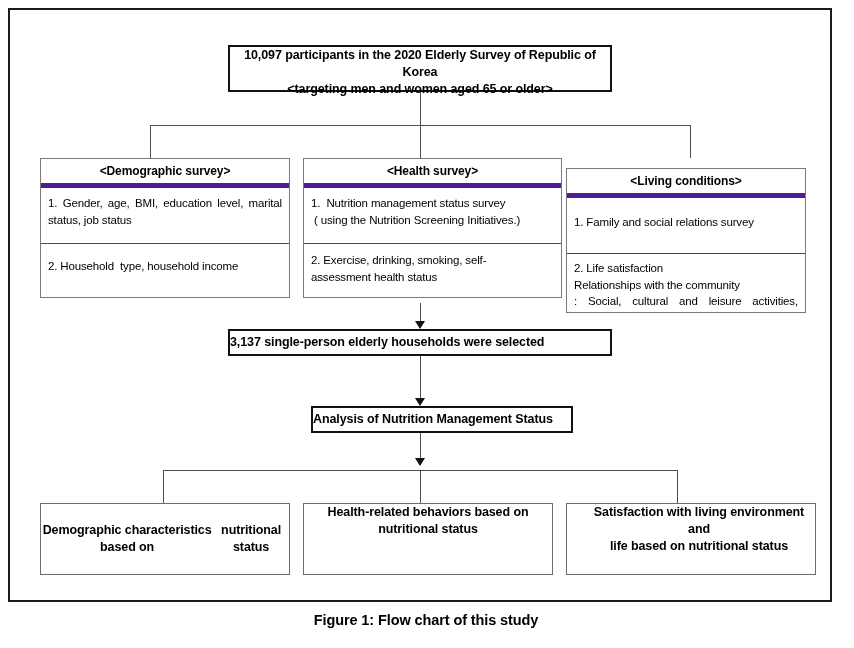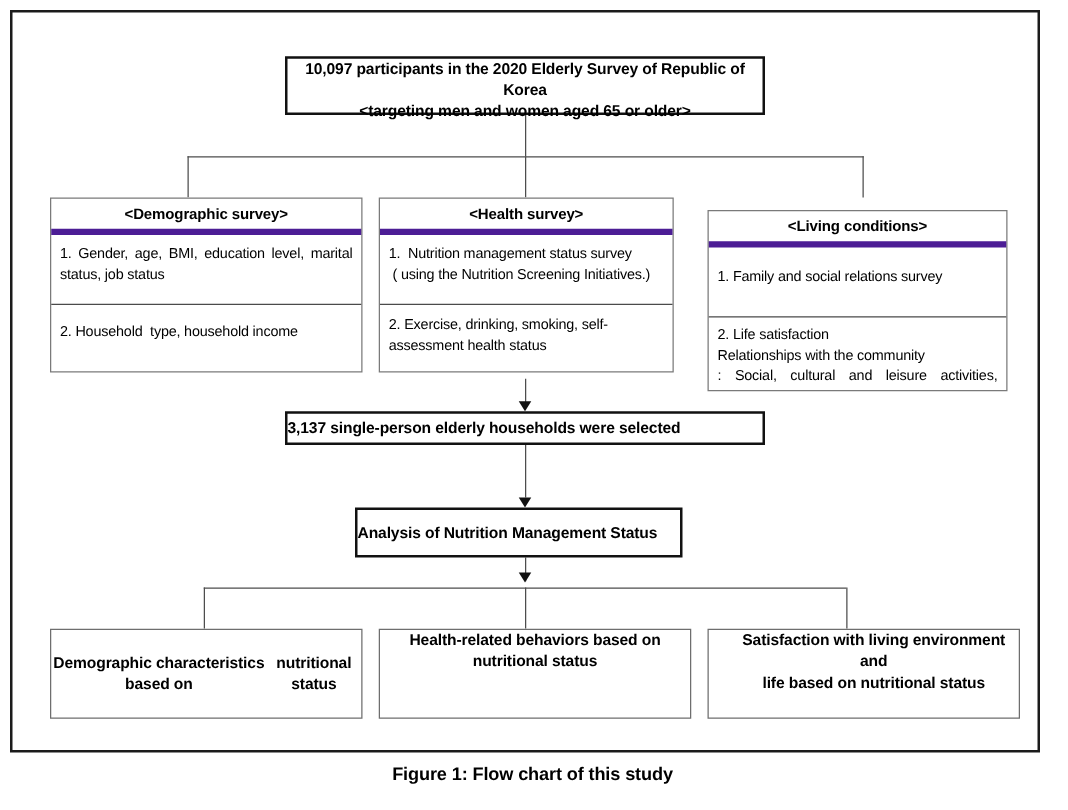--- a/index.html
+++ b/index.html
@@ -157,21 +157,21 @@
     <div class="panel-header">&lt;Demographic survey&gt;</div>
     <div class="panel-row" style="height:55px;">
       <span class="ln justify">1. Gender,  age,  BMI,  education  level,  marital</span>
       <span class="ln">status, job status</span>
     </div>
     <div class="panel-row" style="padding-top:14px;">
       <span class="ln">2. Household  type, household income</span>
     </div>
   </div>
 
-  <div class="panel" style="left:303px; top:158px; width:236px; height:140px;">
+  <div class="panel" style="left:303px; top:158px; width:259px; height:140px;">
     <div class="panel-header">&lt;Health survey&gt;</div>
     <div class="panel-row" style="height:55px;">
       <span class="ln">1.  Nutrition management status survey</span>
       <span class="ln"> ( using the Nutrition Screening Initiatives.)</span>
     </div>
     <div class="panel-row" style="padding-top:8px;">
       <span class="ln">2. Exercise, drinking, smoking, self-</span>
       <span class="ln">assessment health status</span>
     </div>
   </div>
@@ -193,21 +193,21 @@
 
   <div class="node" style="left:228px; top:329px; width:384px; height:27px;">
     <div class="node-center">
       <span class="strong-text">3,137  single-person elderly households were selected</span>
     </div>
   </div>
 
   <div class="ln-v" style="left:420px; top:356px; height:42px;"></div>
   <div class="arrow-down" style="left:415px; top:398px;"></div>
 
-  <div class="node" style="left:284px; top:406px; width:262px; height:40px;">
+  <div class="node" style="left:311px; top:406px; width:262px; height:27px;">
     <div class="node-center">
       <span class="strong-text">Analysis of Nutrition Management Status</span>
     </div>
   </div>
 
   <div class="ln-v" style="left:420px; top:433px; height:32px;"></div>
   <div class="arrow-down" style="left:415px; top:458px;"></div>
   <div class="ln-h" style="left:163px; top:470px; width:514px;"></div>
   <div class="ln-v" style="left:163px; top:470px; height:33px;"></div>
   <div class="ln-v" style="left:420px; top:470px; height:33px;"></div>

